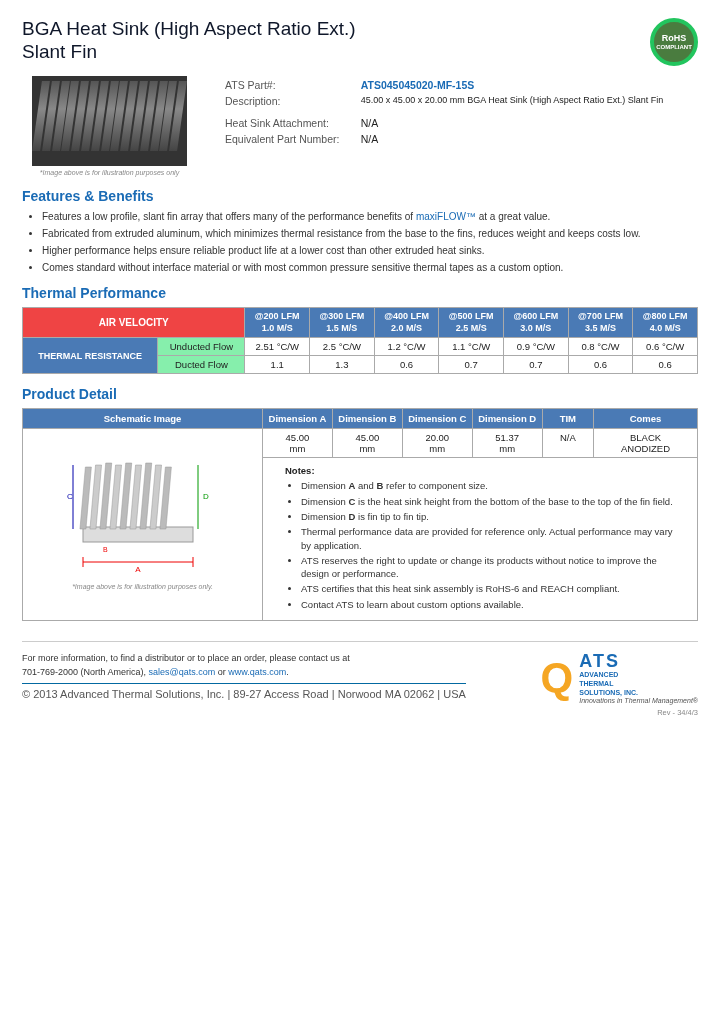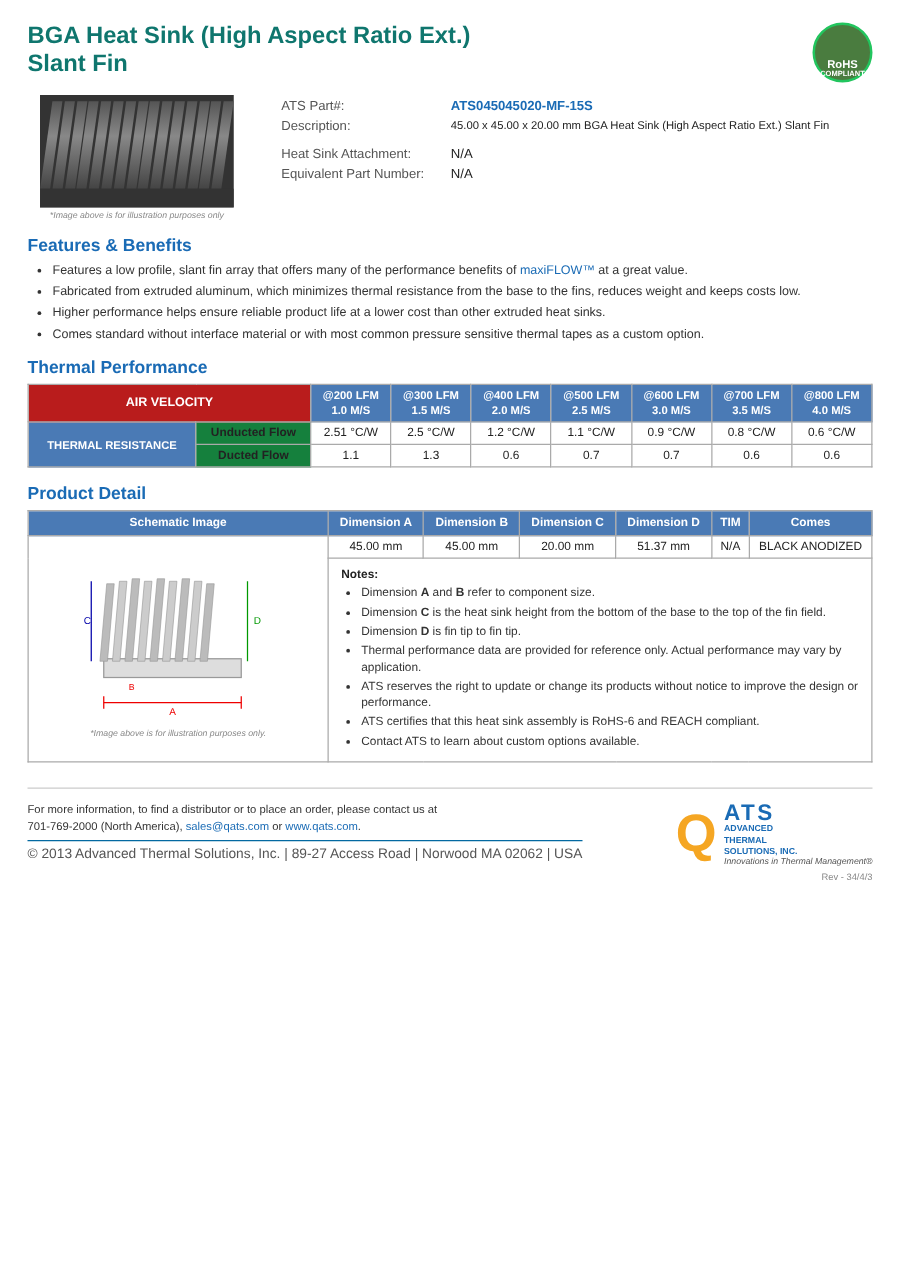--- a/index.html
+++ b/index.html
@@ -22,39 +22,39 @@
 
     
     .header-row {
       display: flex;
       justify-content: space-between;
       align-items: flex-start;
       margin-bottom: 10px;
     }
     .title-block h1 {
       font-size: 19px;
-      font-weight: bold;
-      color: #0f766e;
+      font-weight: normal;
+      color: #0f172a;
       line-height: 1.2;
     }
     .rohs-badge {
       width: 48px;
       height: 48px;
       border-radius: 50%;
       background: #4a7c3f;
       display: flex;
       flex-direction: column;
       align-items: center;
-      justify-content: flex-end;
+      justify-content: center;
       color: #fff;
       font-size: 7px;
       font-weight: bold;
       text-align: center;
       line-height: 1.2;
-      border: 2px solid #22c55e;
+      border: 4px solid #22c55e;
     }
     .rohs-badge .rohs-text { font-size: 9px; font-weight: bold; }
 
     
     .product-info-row {
       display: flex;
       gap: 12px;
       margin-bottom: 12px;
     }
     .product-image {
@@ -140,42 +140,42 @@
       border-collapse: collapse;
       margin-bottom: 12px;
       font-size: 9.5px;
     }
     .thermal-table th, .thermal-table td {
       border: 1px solid #aaa;
       text-align: center;
       padding: 3px 4px;
     }
     .th-air-velocity {
-      background: #b91c1c;
+      background: #ef4444;
       color: #fff;
       font-weight: bold;
       font-size: 10px;
     }
     .th-lfm {
       background: #4a7ab5;
       color: #fff;
       font-weight: bold;
       font-size: 9px;
       line-height: 1.3;
     }
     .td-label {
       background: #4a7ab5;
       color: #fff;
       font-weight: bold;
       font-size: 9px;
       text-align: center;
     }
     .td-type {
-      background: #15803d;
-      font-weight: bold;
+      background: #86efac;
+      font-weight: normal;
       text-align: center;
       margin-left: 12px;
     }
     .td-value {
       background: #fff;
     }
 
     
     .detail-table {
       width: 100%;
@@ -187,21 +187,21 @@
       background: #4a7ab5;
       color: #fff;
       text-align: center;
       padding: 4px 4px;
       border: 1px solid #aaa;
       font-size: 9.5px;
       font-weight: bold;
     }
     .detail-table td {
       border: 1px solid #aaa;
-      padding: 3px 4px;
+      padding: 3px 16px;
       vertical-align: top;
     }
 
     .schematic-cell {
       width: 240px;
       text-align: center;
       vertical-align: middle;
       padding: 8px !important;
     }
     .schematic-svg {

